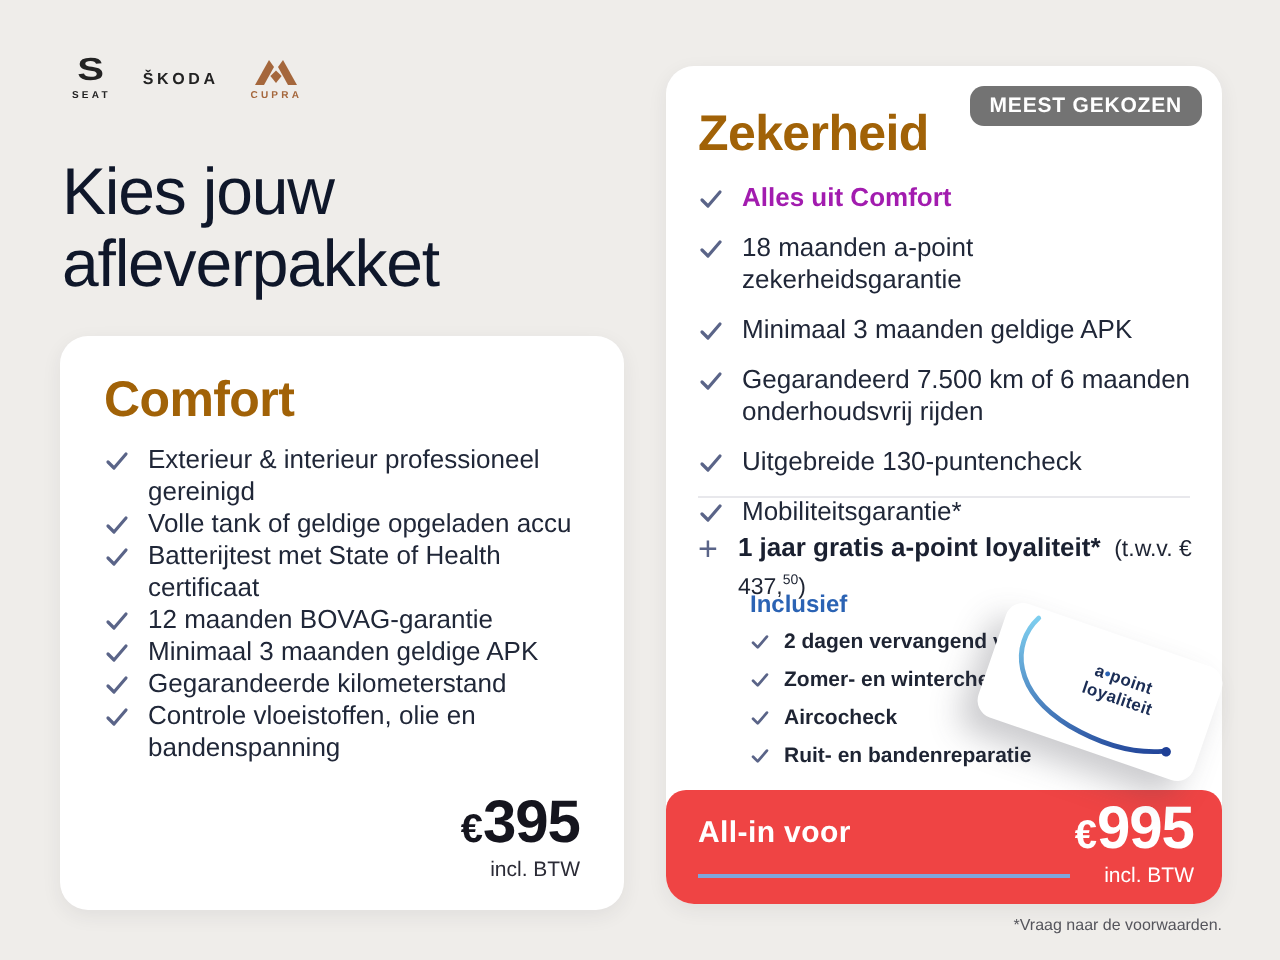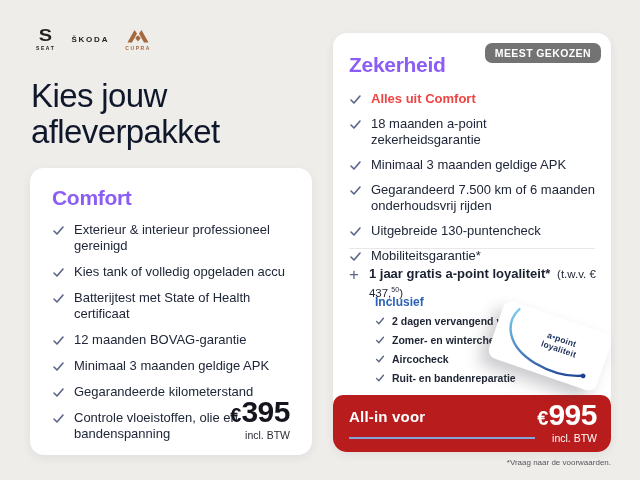--- a/index.html
+++ b/index.html
@@ -27,32 +27,32 @@
   }
 
   
   .card{
     position:absolute;background:#ffffff;border-radius:14px;
     box-shadow:0 3px 10px rgba(40,40,50,0.07);
   }
   .card-comfort{left:30px;top:168px;width:282px;height:287px;}
   .card-zekerheid{left:333px;top:33px;width:278px;height:419px;}
 
-  .card-title{font-size:21px;font-weight:700;color:#8b5cf6;letter-spacing:-0.3px;}
+  .card-title{font-size:25px;font-weight:700;color:#a16207;letter-spacing:-0.3px;}
   .card-comfort .card-title{position:absolute;left:22px;top:18px;}
   .card-zekerheid .card-title{position:absolute;left:16px;top:20px;}
 
-  .feature-list{position:absolute;display:flex;flex-direction:column;gap:10px;}
+  .feature-list{position:absolute;display:flex;flex-direction:column;}
   .card-comfort .feature-list{left:22px;top:54px;right:18px;}
   .card-zekerheid .feature-list{left:16px;top:58px;right:14px;gap:9px;}
 
   .feature{display:flex;gap:9px;align-items:flex-start;}
   .feature .check{flex:0 0 auto;margin-top:2px;}
   .feature .txt{font-size:13px;line-height:16px;color:#202738;font-weight:500;}
-  .feature.bold .txt{font-weight:700;color:#ef4444;}
+  .feature.bold .txt{font-weight:700;color:#a21caf;}
 
   .price-block{position:absolute;text-align:right;color:#15151e;}
   .card-comfort .price-block{right:22px;bottom:14px;}
   .price-line{line-height:1;margin-left:27px;}
   .price-cur{font-size:20px;font-weight:600;}
   .price-num{font-size:30px;font-weight:700;letter-spacing:-0.5px;}
   .price-note{font-size:10.5px;color:#2b2b36;margin-top:2px;font-weight:500;}
 
   
   .badge{
@@ -87,21 +87,21 @@
   .loyalty-card svg{position:absolute;inset:0;}
   .loyalty-card .lc-text{
     position:absolute;left:48px;top:15px;text-align:center;line-height:10px;
     font-size:8.5px;font-weight:700;color:#1b2d55;letter-spacing:0.2px;
   }
   .lc-dot{color:#2b63b4;}
 
   
   .allin-bar{
     position:absolute;left:0;right:0;bottom:0;height:57px;
-    background:#b91c1c;border-radius:10px 10px 14px 14px;
+    background:#ef4444;border-radius:10px 10px 14px 14px;
     color:#ffffff;z-index:2;
   }
   .allin-label{position:absolute;left:16px;top:13px;font-size:15px;font-weight:700;letter-spacing:0.2px;}
   .allin-line{position:absolute;left:16px;top:42px;width:186px;height:1.5px;background:#7ea6dc;}
   .allin-price{position:absolute;right:14px;top:5px;text-align:right;}
   .allin-price .price-cur{font-size:20px;font-weight:600;}
   .allin-price .price-num{font-size:30px;font-weight:700;}
   .allin-price .price-note{color:#ffffff;font-weight:500;}
 
   .disclaimer{
@@ -143,21 +143,21 @@
       <div class="feature">
         <svg class="check" width="13" height="13" viewBox="0 0 13 13">
             <path d="M2 7 l3 3 l6 -7" fill="none" stroke="#5a6488" stroke-width="1.6" stroke-linecap="round" stroke-linejoin="round"></path>
           </svg>
         <span class="txt">Exterieur &amp; interieur professioneel gereinigd</span>
       </div>
       <div class="feature">
         <svg class="check" width="13" height="13" viewBox="0 0 13 13">
             <path d="M2 7 l3 3 l6 -7" fill="none" stroke="#5a6488" stroke-width="1.6" stroke-linecap="round" stroke-linejoin="round"></path>
           </svg>
-        <span class="txt">Kies tank of volledig opgeladen accu</span>
+        <span class="txt">Volle tank of geldige opgeladen accu</span>
       </div>
       <div class="feature">
         <svg class="check" width="13" height="13" viewBox="0 0 13 13">
             <path d="M2 7 l3 3 l6 -7" fill="none" stroke="#5a6488" stroke-width="1.6" stroke-linecap="round" stroke-linejoin="round"></path>
           </svg>
         <span class="txt">Batterijtest met State of Health certificaat</span>
       </div>
       <div class="feature">
         <svg class="check" width="13" height="13" viewBox="0 0 13 13">
             <path d="M2 7 l3 3 l6 -7" fill="none" stroke="#5a6488" stroke-width="1.6" stroke-linecap="round" stroke-linejoin="round"></path>

